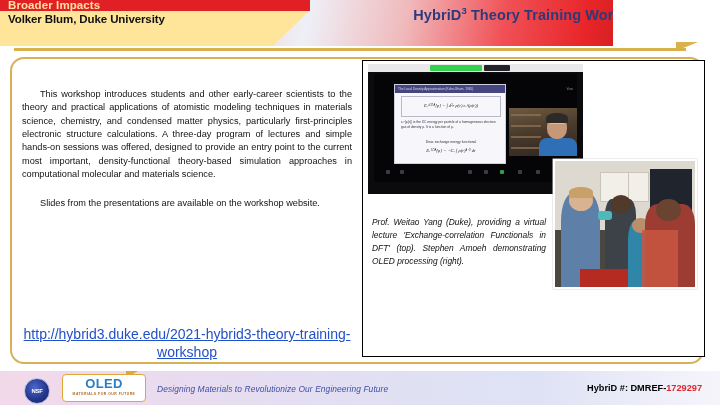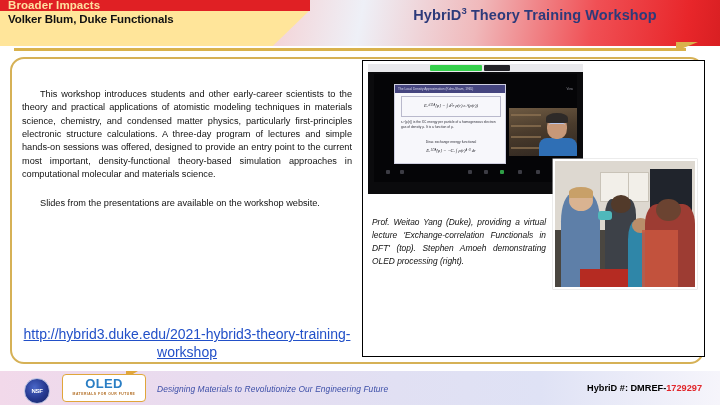--- a/index.html
+++ b/index.html
@@ -13,21 +13,21 @@
     height: 405px;
     overflow: hidden;
     font-family: "Liberation Sans", sans-serif;
     position: relative;
   }
 
   
   .header {
     position: absolute;
     left: 0; top: 0;
-    width: 720px; height: 46px;
+    width: 613px; height: 46px;
     background: linear-gradient(100deg,
         #e8262a 0%, #ef4040 6%,
         #f4a3a6 22%, #f6c9cb 34%,
         #eef0f7 50%, #f0b9bb 66%,
         #f05055 82%, #e8262a 95%, #d81f22 100%);
     overflow: hidden;
   }
   .header-banner {
     position: absolute;
     left: 0; top: 10px;
@@ -506,21 +506,21 @@
   }
   .award .num { color: #e1262b; margin-top: 36px; }
 </style>
 </head>
 <body>
 
 <div class="header">
   <div class="header-banner"></div>
   <div class="header-title-strip"></div>
   <div class="broader-impacts">Broader Impacts</div>
-  <div class="pi-line pi-1">Volker Blum, Duke Functionals</div>
+  <div class="pi-line pi-1">Volker Blum, Duke University</div>
   <div class="wkshp-title"><span>HybriD</span><sup>3</sup><span> Theory Training Workshop</span></div>
 </div>
 <div class="gold-rule"></div>
 <div class="gold-arrow-fill"></div>
 
 <div class="content-frame"></div>
 
 <div class="text-col">
   <p class="para">This workshop introduces students and other early-career scientists to the theory and practical applications of atomistic modeling techniques in materials science, chemistry, and condensed matter physics, particularly first-principles electronic structure calculations. A three-day program of lectures and simple hands-on sessions was offered, designed to provide an entry point to the current most important, density-functional theory-based simulation approaches in computational molecular and materials science.</p>
   <p class="para">Slides from the presentations are available on the workshop website.</p>

